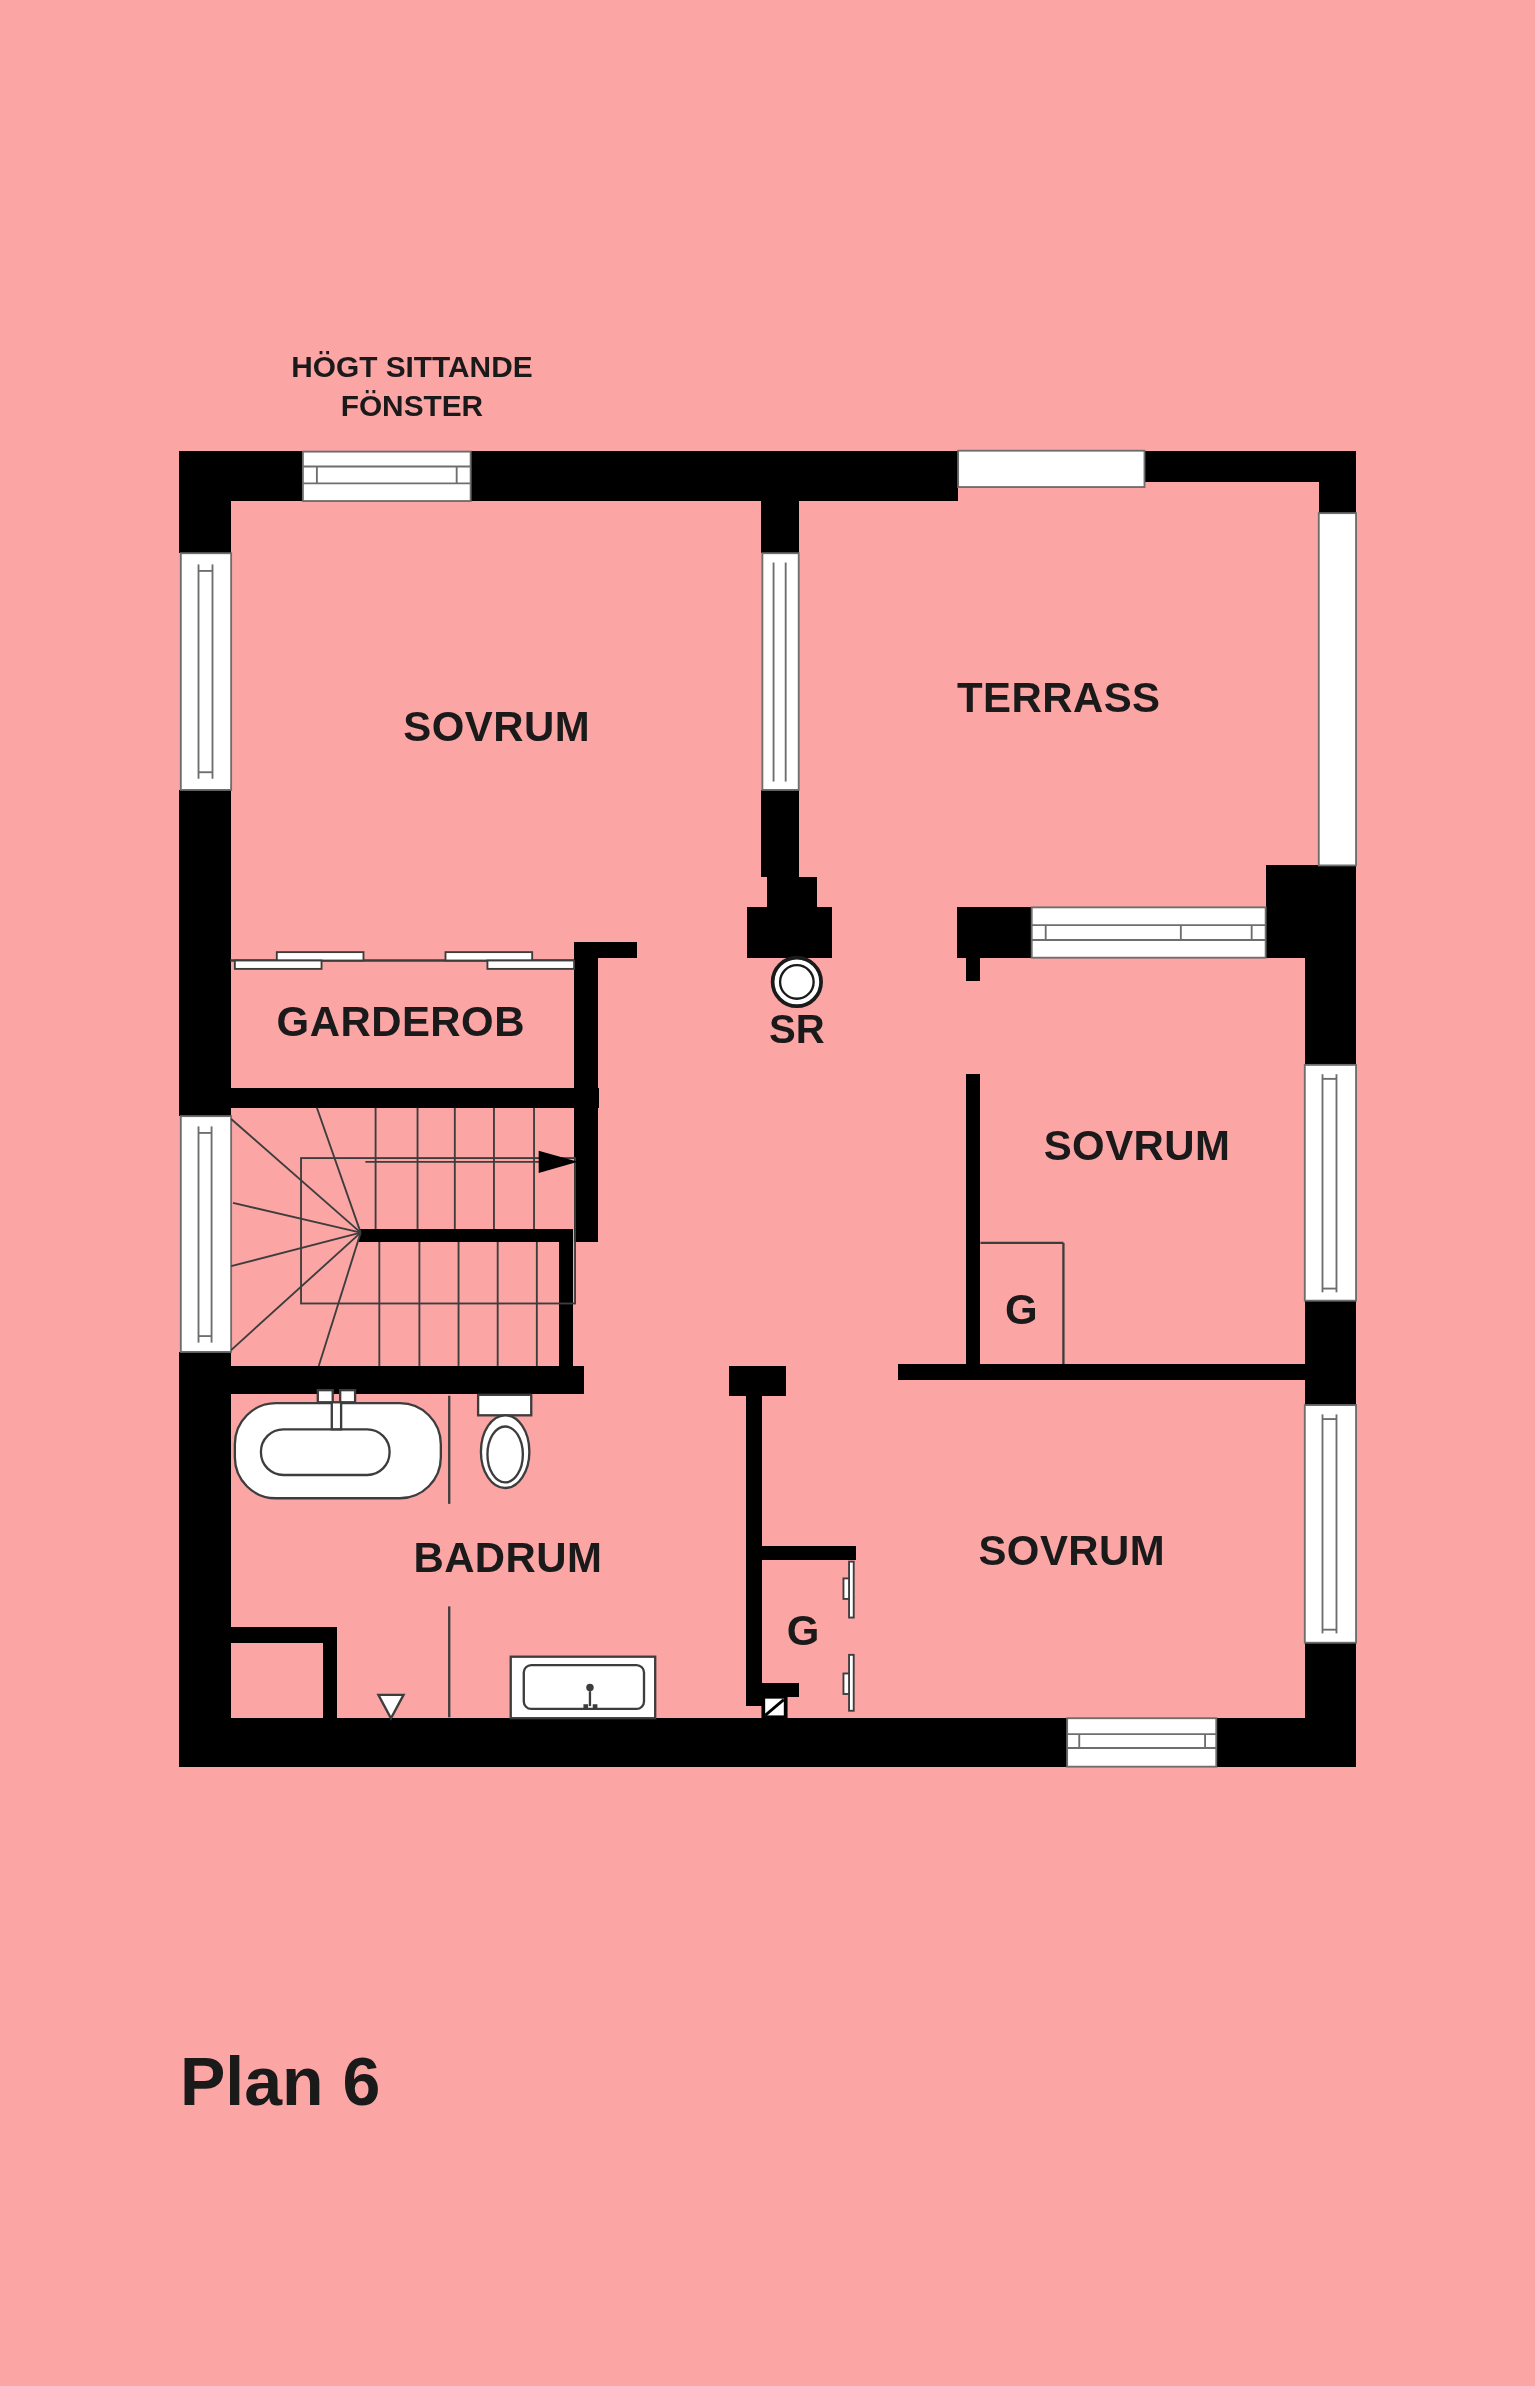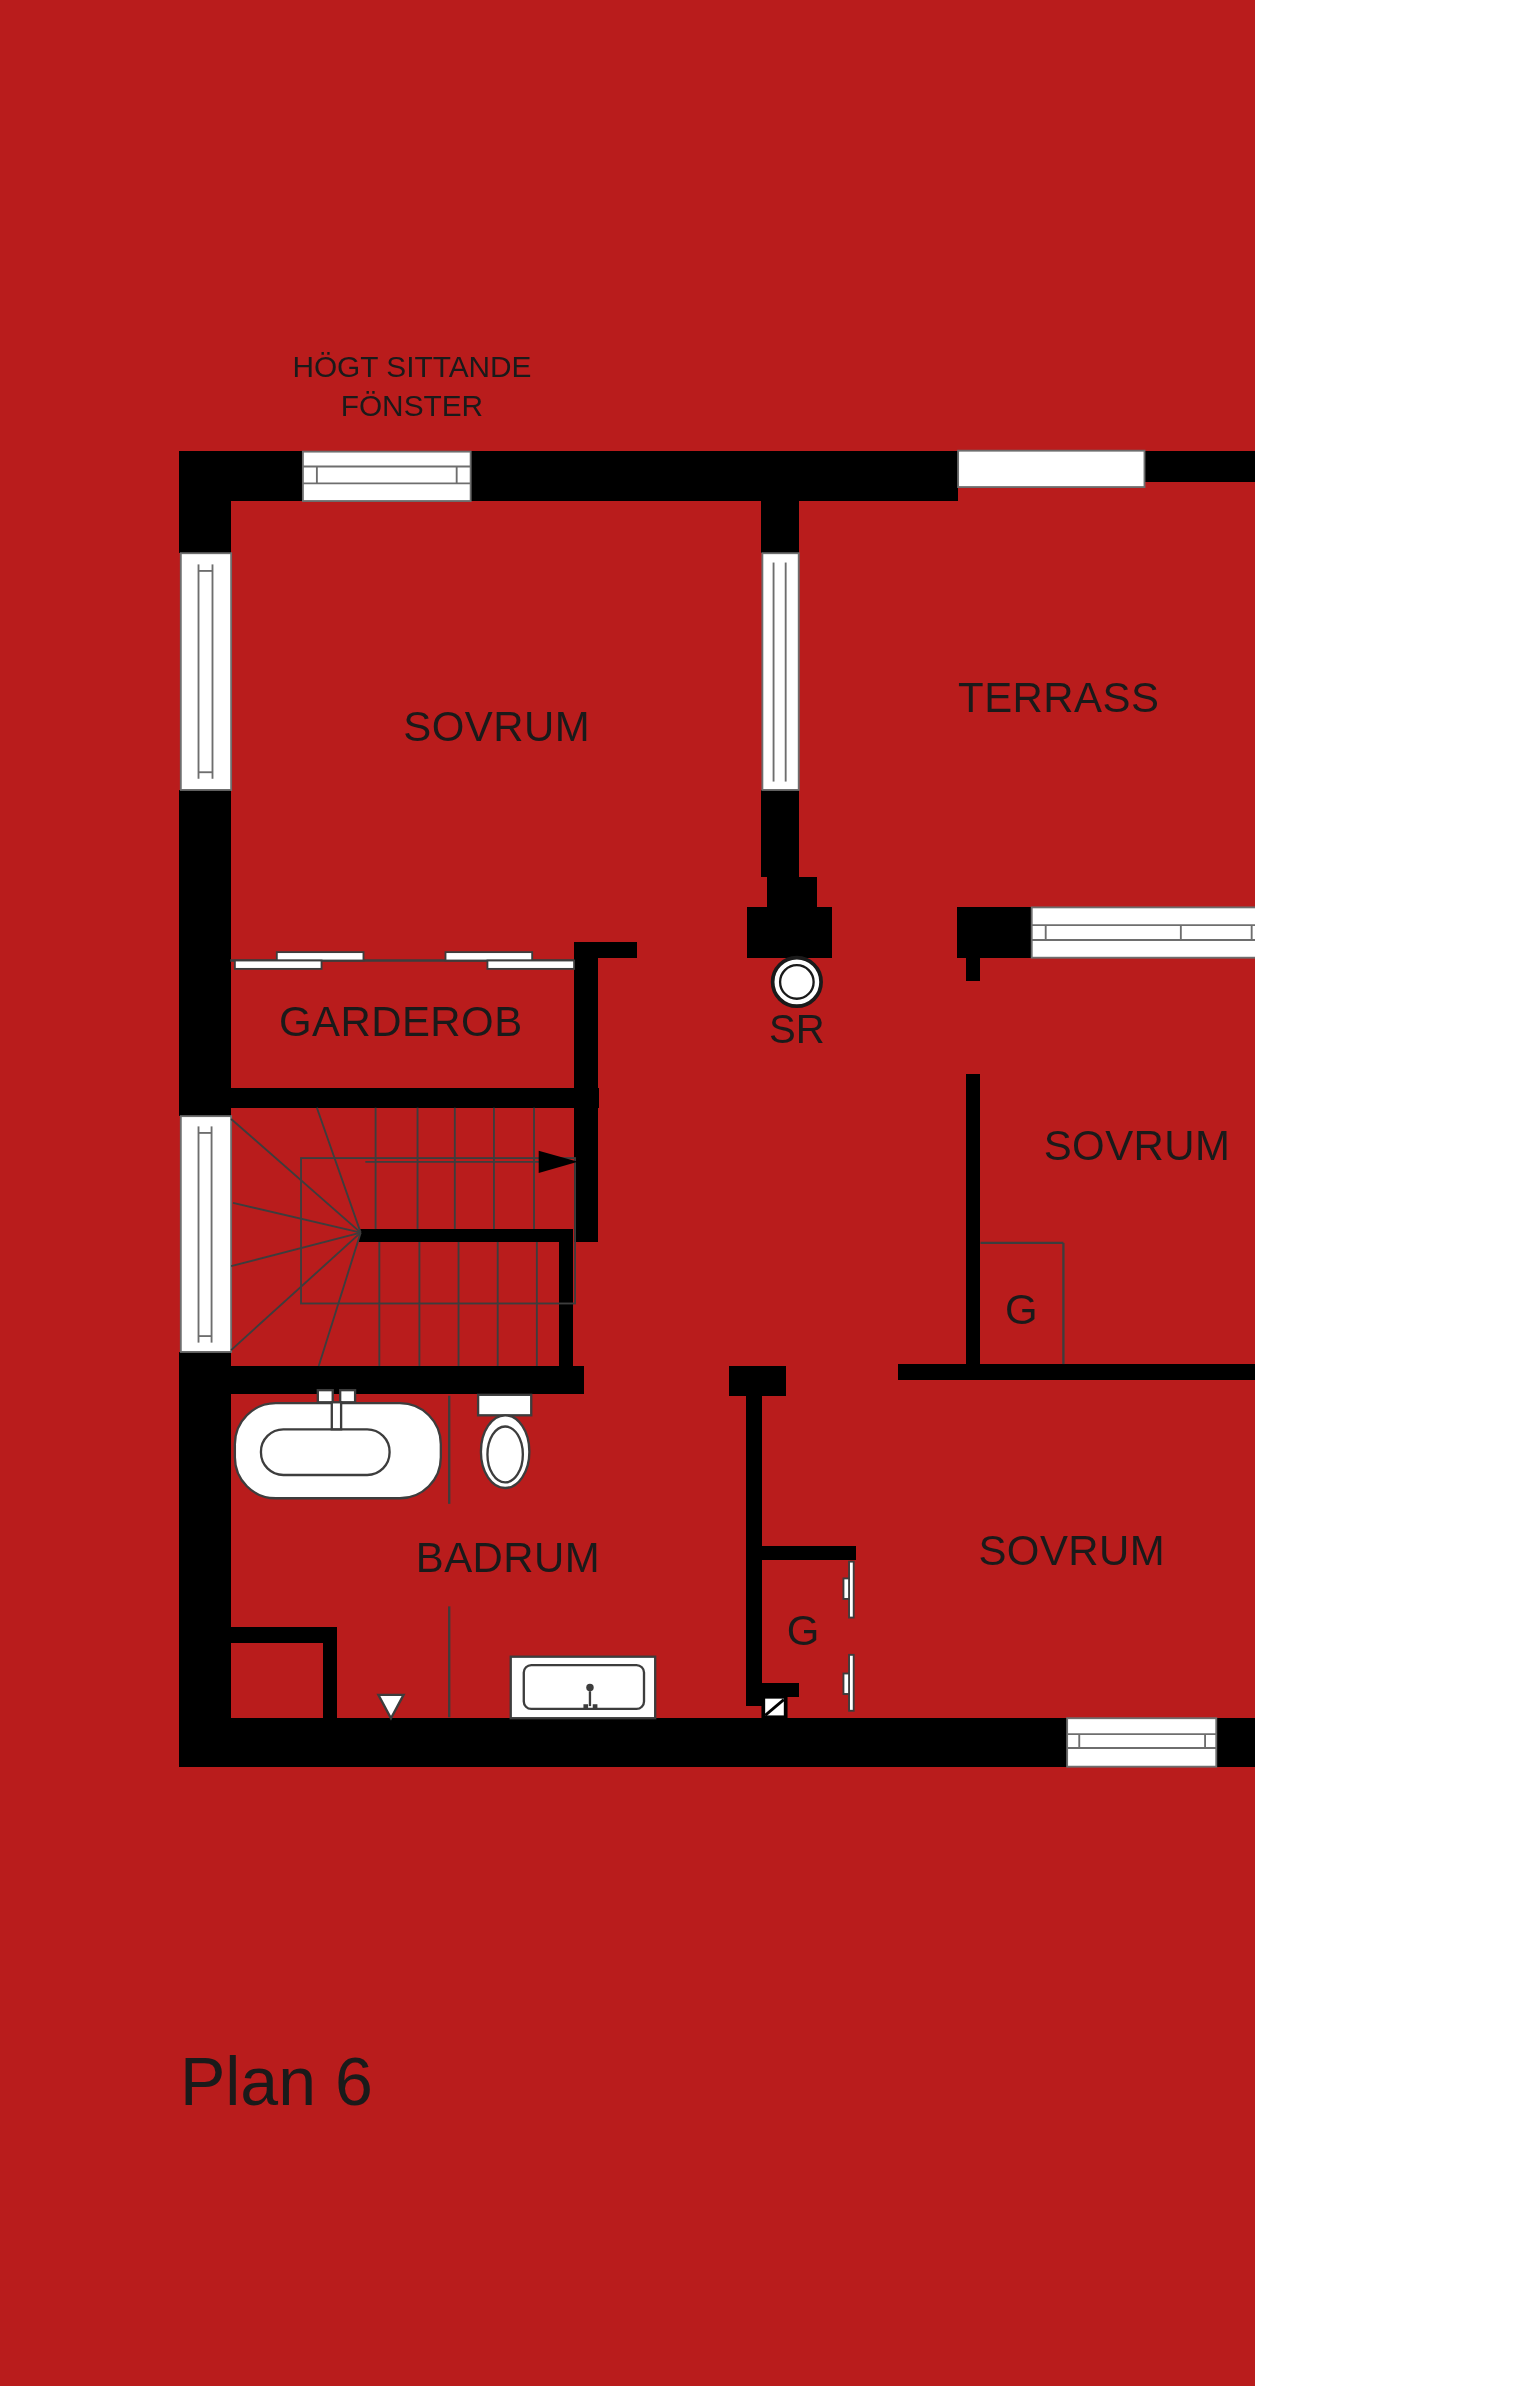--- a/index.html
+++ b/index.html
@@ -1,17 +1,17 @@
 <!DOCTYPE html>
 <html style="font-size:15px"><head>
 <meta charset="utf-8">
 <style>
   html,body{margin:0;padding:0;background:#ffffff;}
-  #canvas{position:relative;width:1255px;height:2387px;background:#b91c1c;overflow:hidden;
-          font-family:"Liberation Sans", sans-serif;}
+  #canvas{position:relative;width:1535px;height:2387px;background:#fca5a5;overflow:hidden;
+          font-family:"Liberation Sans", sans-serif;font-weight:bold;}
   svg{position:absolute;left:0;top:0;}
   .wall{fill:#000000;stroke:none;}
   .win{fill:#ffffff;stroke:#6e6e6e;stroke-width:2;}
   .wline{stroke:#6e6e6e;stroke-width:2;fill:none;}
   .ln{stroke:#3d3d3d;stroke-width:2.5;fill:none;}
   .thin{stroke:#3d3d3d;stroke-width:2;fill:none;}
   .fx{fill:#ffffff;stroke:#3d3d3d;stroke-width:2.5;}
   .bar{fill:#ffffff;stroke:#3d3d3d;stroke-width:2;}
   .lbl{fill:#1a1a1a;font-size:45px;letter-spacing:0.5px;}
   .lbl-sm{fill:#1a1a1a;font-size:43px;}

